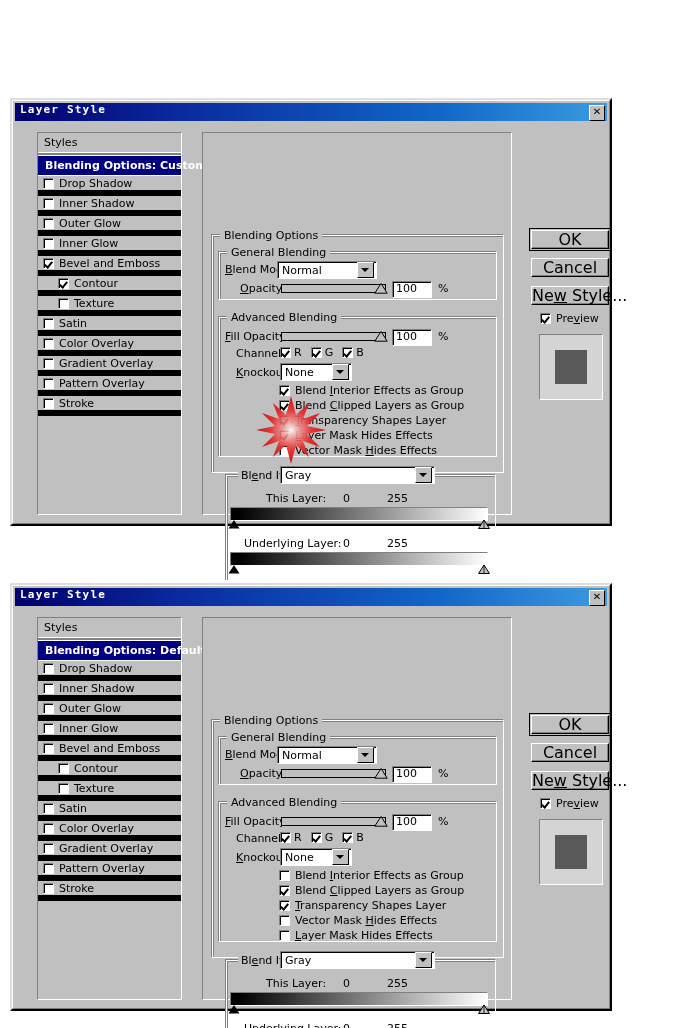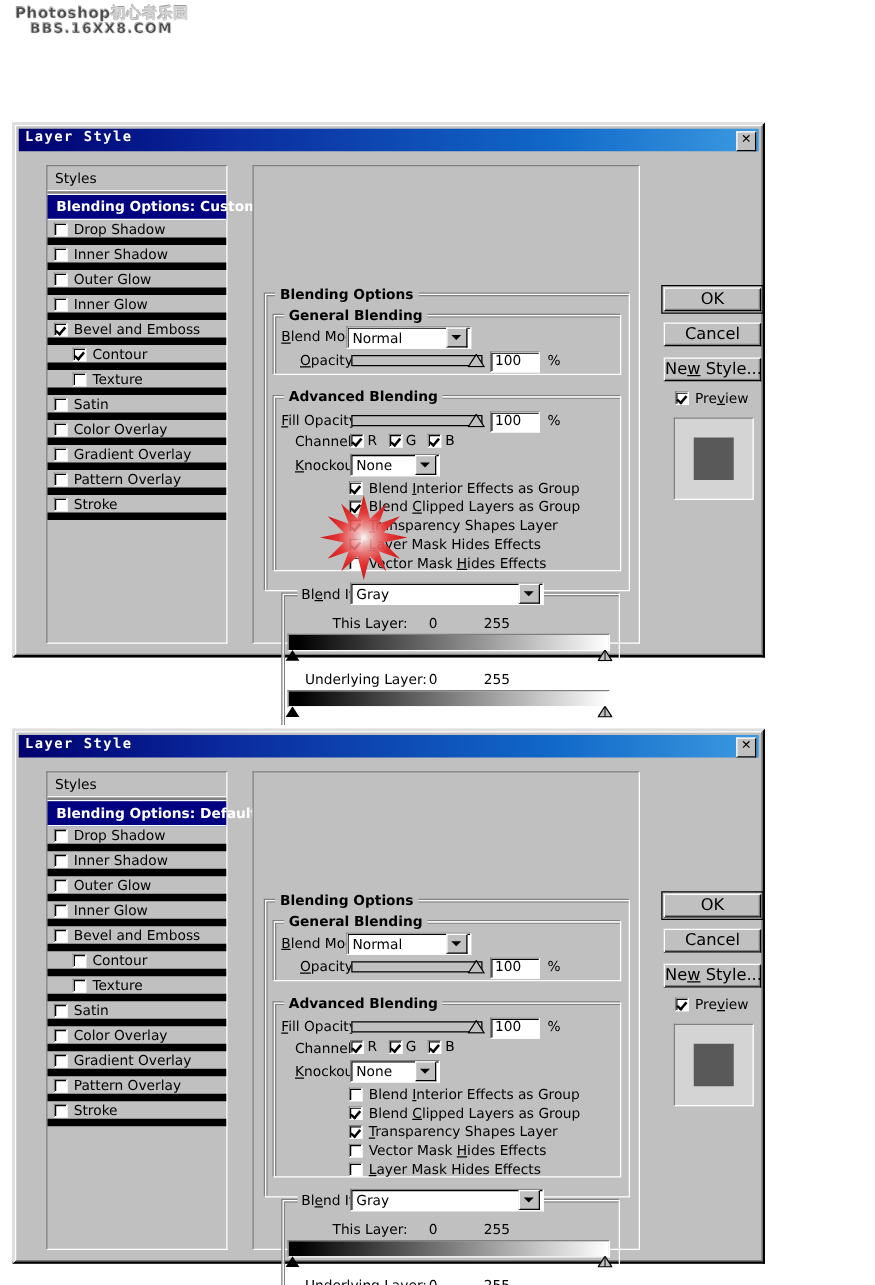--- a/index.html
+++ b/index.html
@@ -180,21 +180,21 @@
     box-shadow: inset 1px 1px 0 #808080, -1px -1px 0 #808080;
     box-sizing: border-box;
   }
   .gb-title {
     position: absolute;
     top: -7px;
     left: 7px;
     background: #c0c0c0;
     padding: 0 4px;
     font-size: 11px;
-    font-weight: bold;
+    font-weight: normal;
     color: #000;
     white-space: nowrap;
   }
 
   
   .lbl-txt {
     position: absolute;
     font-size: 11px;
     color: #000;
     white-space: nowrap;
@@ -282,21 +282,21 @@
   
   .btn {
     position: absolute;
     background: #c0c0c0;
     border-top: 1px solid #ffffff;
     border-left: 1px solid #ffffff;
     border-right: 1px solid #000000;
     border-bottom: 1px solid #000000;
     box-shadow: inset -1px -1px 0 #808080;
     box-sizing: border-box;
-    font-size: 13px;
+    font-size: 16px;
     color: #000;
     text-align: center;
     line-height: 18px;
     cursor: pointer;
     white-space: nowrap;
   }
   .btn.default {
     outline: 1px solid #000000;
     outline-offset: 1px;
   }
@@ -319,24 +319,20 @@
   .starburst {
     position: absolute;
     pointer-events: none;
   }
 </style>
 </head>
 <body>
 
 <div id="page">
 
-<div class="watermark">
-  <span class="wm1">Photoshop初心者乐园</span>
-  <span class="wm2">BBS.16XX8.COM</span>
-</div>
 
 <div class="dialog" id="dlg1" style="left:10px; top:98px; width:602px; height:428px;">
   <div class="dlg-inner-bevel"></div>
 
   <div class="titlebar">
     <span class="titlebar-text">Layer Style</span>
     <div class="close-btn">✕</div>
   </div>
 
   <div class="styles-panel" id="styles1" style="left:25px; top:32px; width:145px; height:383px;">

